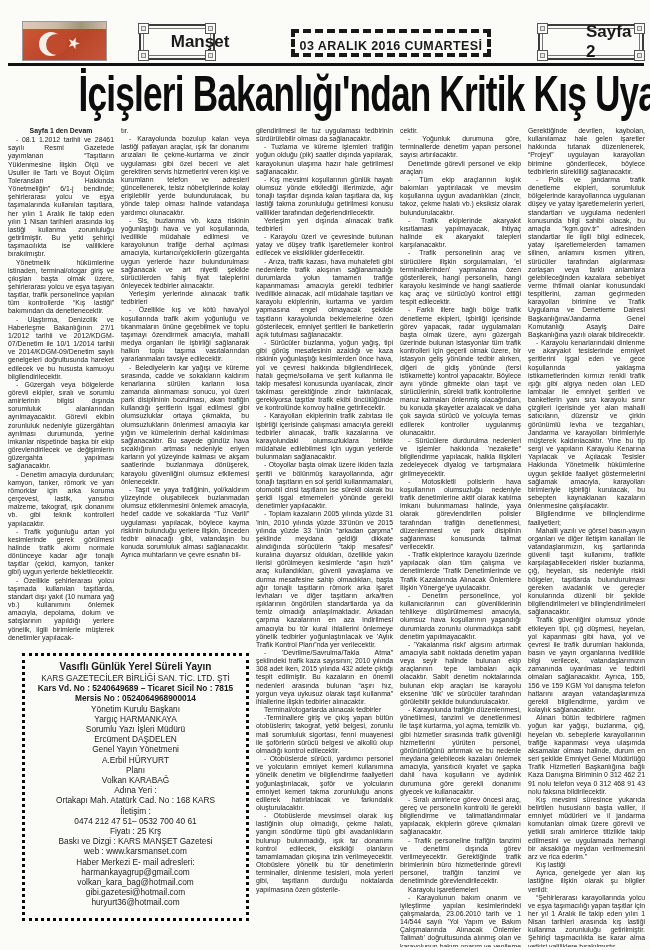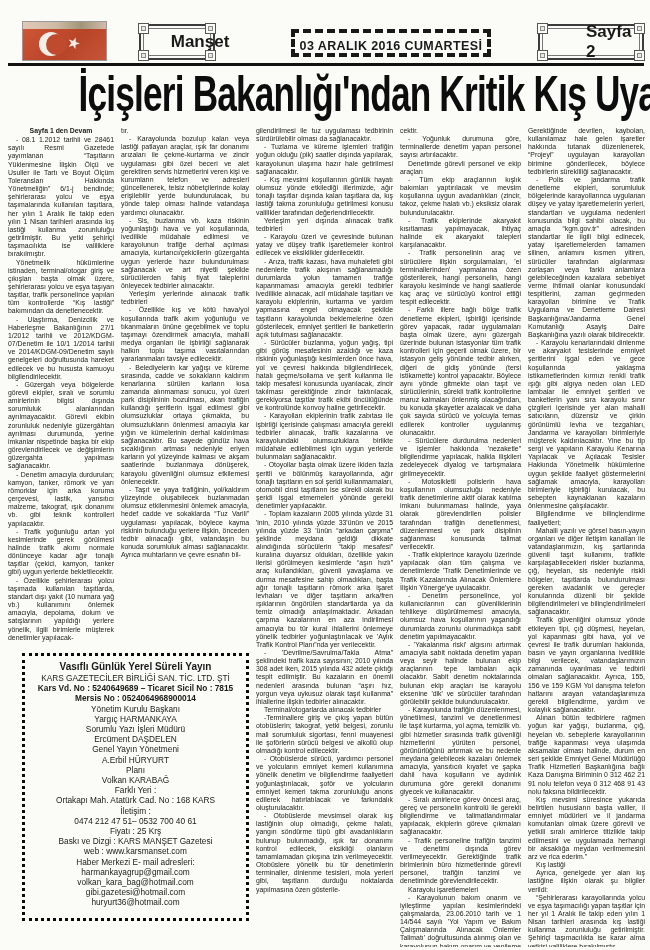--- a/index.html
+++ b/index.html
@@ -191,21 +191,21 @@
       <p class="mh-line mh-semibold">Kars Vd. No : 5240649689 – Ticaret Sicil No : 7815</p>
       <p class="mh-line mh-semibold">Mersis No : 0524064968900014</p>
       <p class="mh-line mh-bold">Yönetim Kurulu Başkanı</p>
       <p class="mh-line">Yargıç HARMANKAYA</p>
       <p class="mh-line mh-bold">Sorumlu Yazı İşleri Müdürü</p>
       <p class="mh-line">Ercüment DAŞDELEN</p>
       <p class="mh-line mh-bold">Genel Yayın Yönetmeni</p>
       <p class="mh-line">A.Erbil HÜRYURT</p>
       <p class="mh-line mh-bold">Planı</p>
       <p class="mh-line">Volkan KARABAĞ</p>
-      <p class="mh-line mh-bold">Farklı Yeri :</p>
+      <p class="mh-line mh-bold">Adına Yeri :</p>
       <p class="mh-line">Ortakapı Mah. Atatürk Cad. No : 168 KARS</p>
       <p class="mh-line mh-bold">İletişim :</p>
       <p class="mh-line">0474 212 47 51– 0532 700 40 61</p>
       <p class="mh-line mh-bold">Fiyatı : 25 Krş</p>
       <p class="mh-line mh-bold">Baskı ve Dizgi : KARS MANŞET Gazetesi</p>
       <p class="mh-line">web : www.karsmanset.com</p>
       <p class="mh-line mh-bold">Haber Merkezi E- mail adresleri:</p>
       <p class="mh-line">harmankayagrup@gmail.com</p>
       <p class="mh-line">volkan_kara_bag@hotmail.com</p>
       <p class="mh-line">gibi.gazetesi@hotmail.com</p>

